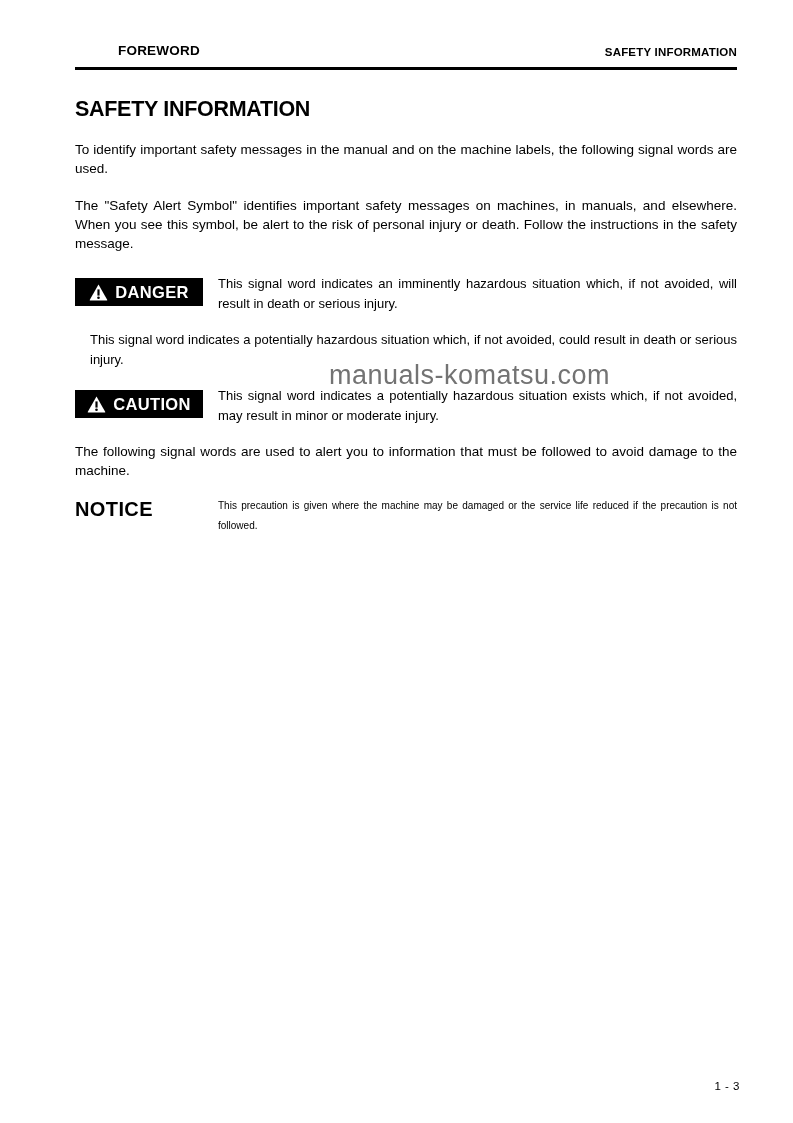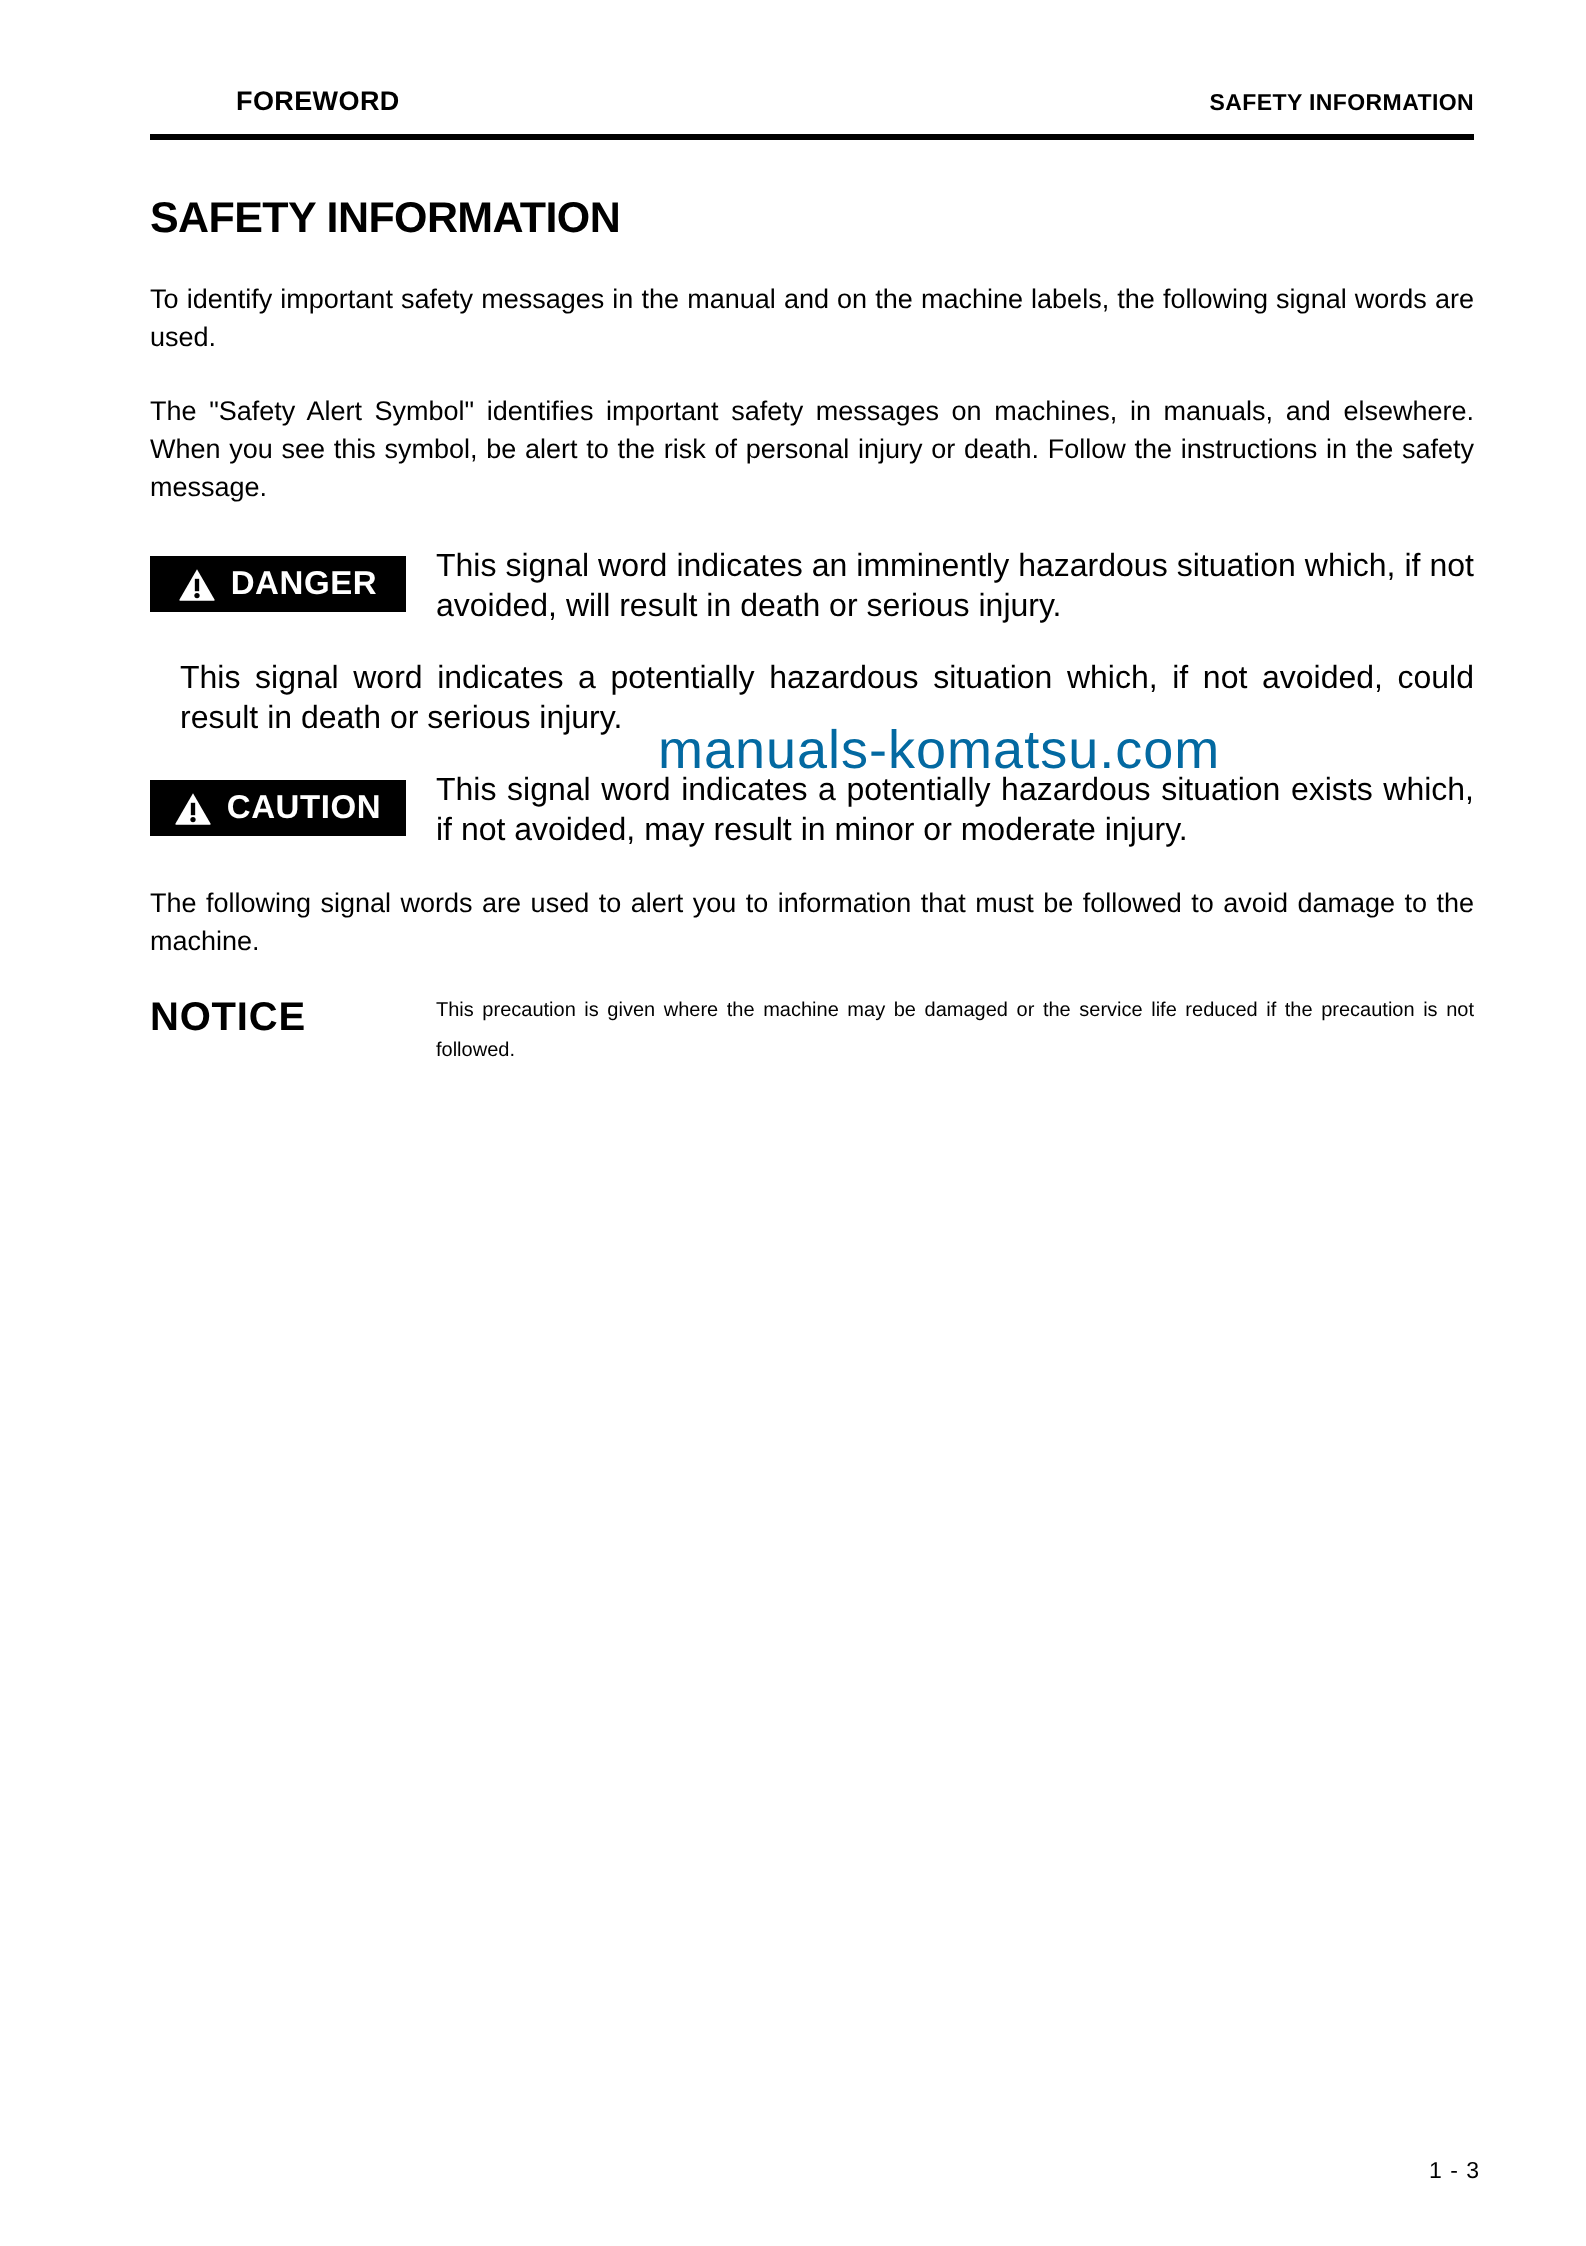--- a/index.html
+++ b/index.html
@@ -62,21 +62,21 @@
     justify-content:center;
     gap:7px;
     font-size:16.5px;
     font-weight:bold;
     letter-spacing:0.3px;
   }
   .alert-label .tri { width:19px; height:17px; display:block; }
   .alert-text {
     flex:1;
     margin-left:15px;
-    font-size:16px;
+    font-size:13px;
     line-height:20px;
     text-align:justify;
   }
 
   .word-row {
     display:flex;
     align-items:flex-start;
   }
   .word-row.notice { margin-top:16px; }
   .word-row.remark { margin-top:18px; }
@@ -92,21 +92,21 @@
     margin-left:5px;
     font-size:10px;
     line-height:20px;
     text-align:justify;
   }
 
   .watermark {
     position:absolute;
     left:329px; top:360px;
     font-size:27px;
-    color:#0369a1;
+    color:#737373;
     letter-spacing:0.5px;
     white-space:nowrap;
     pointer-events:none;
   }
   .page-number {
     position:absolute;
     top:1080px; right:53px;
     font-size:11.5px;
     letter-spacing:0.5px;
   }

